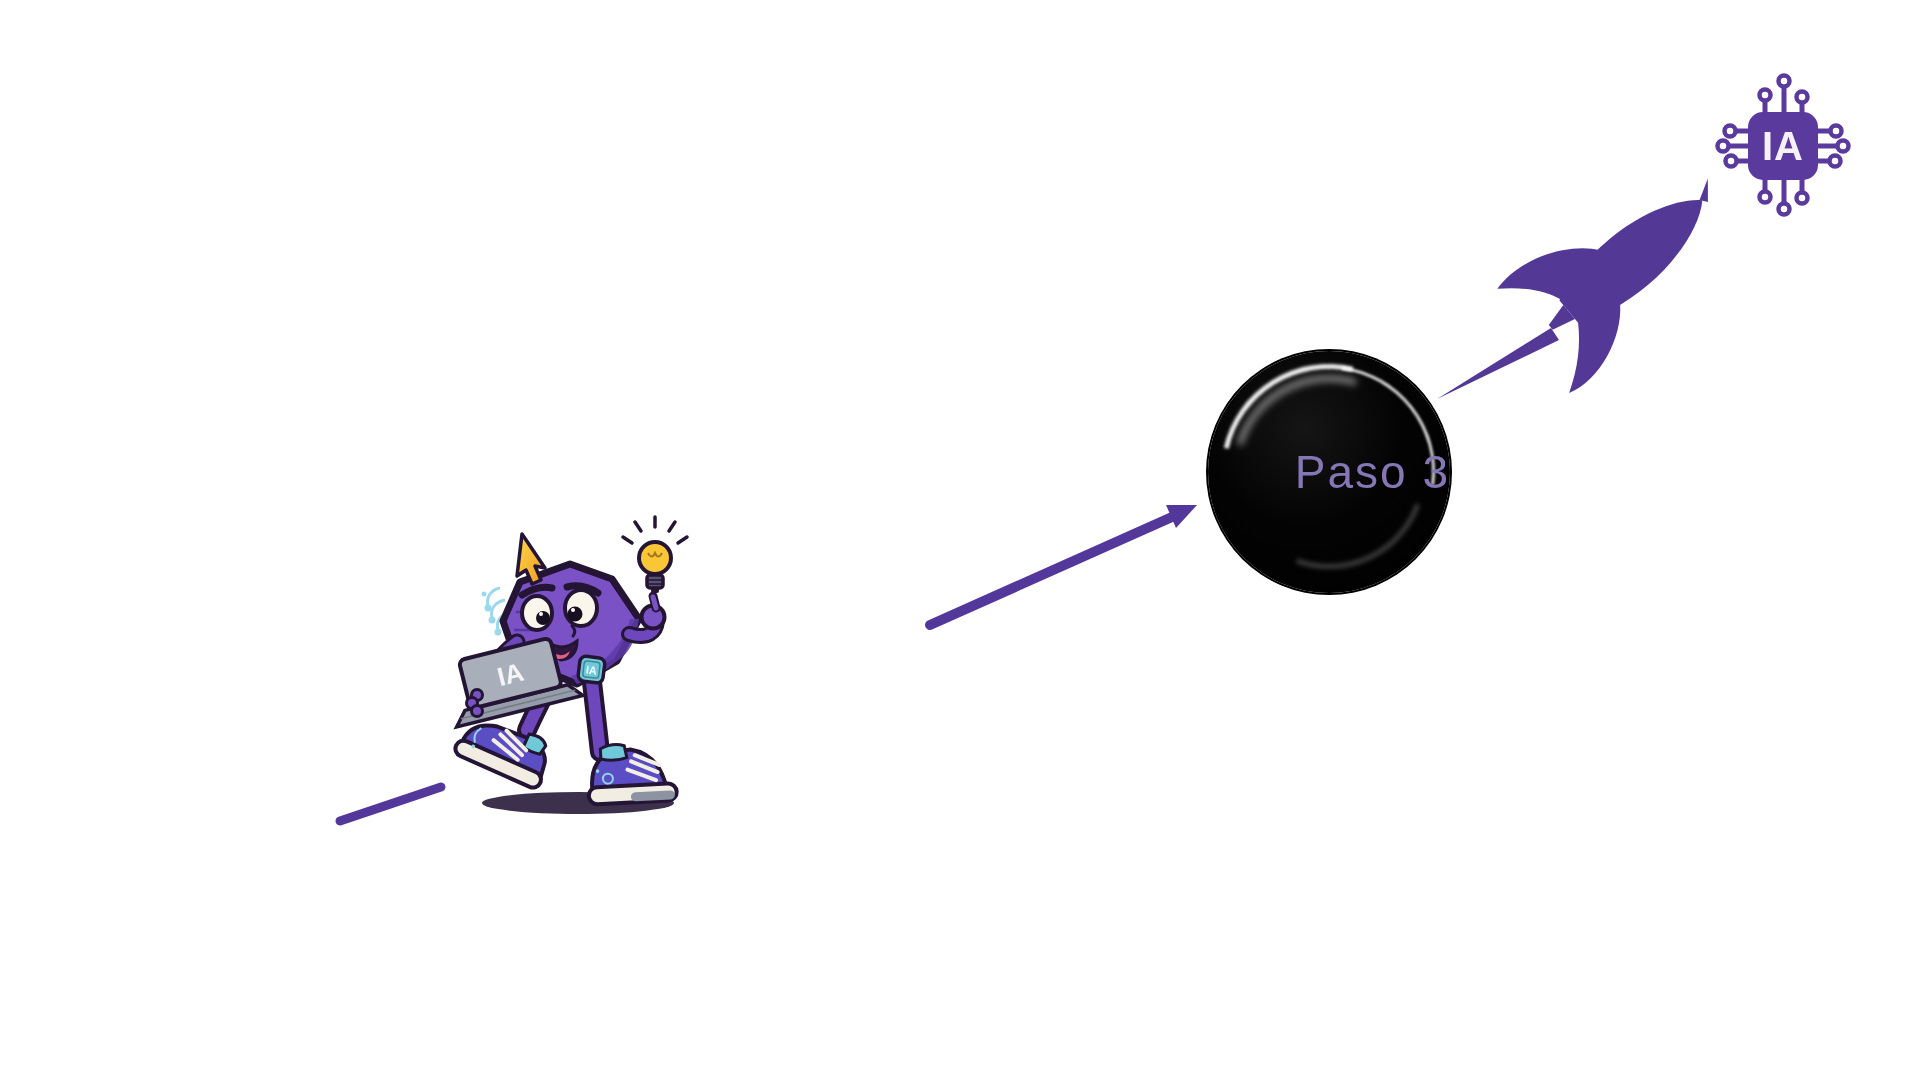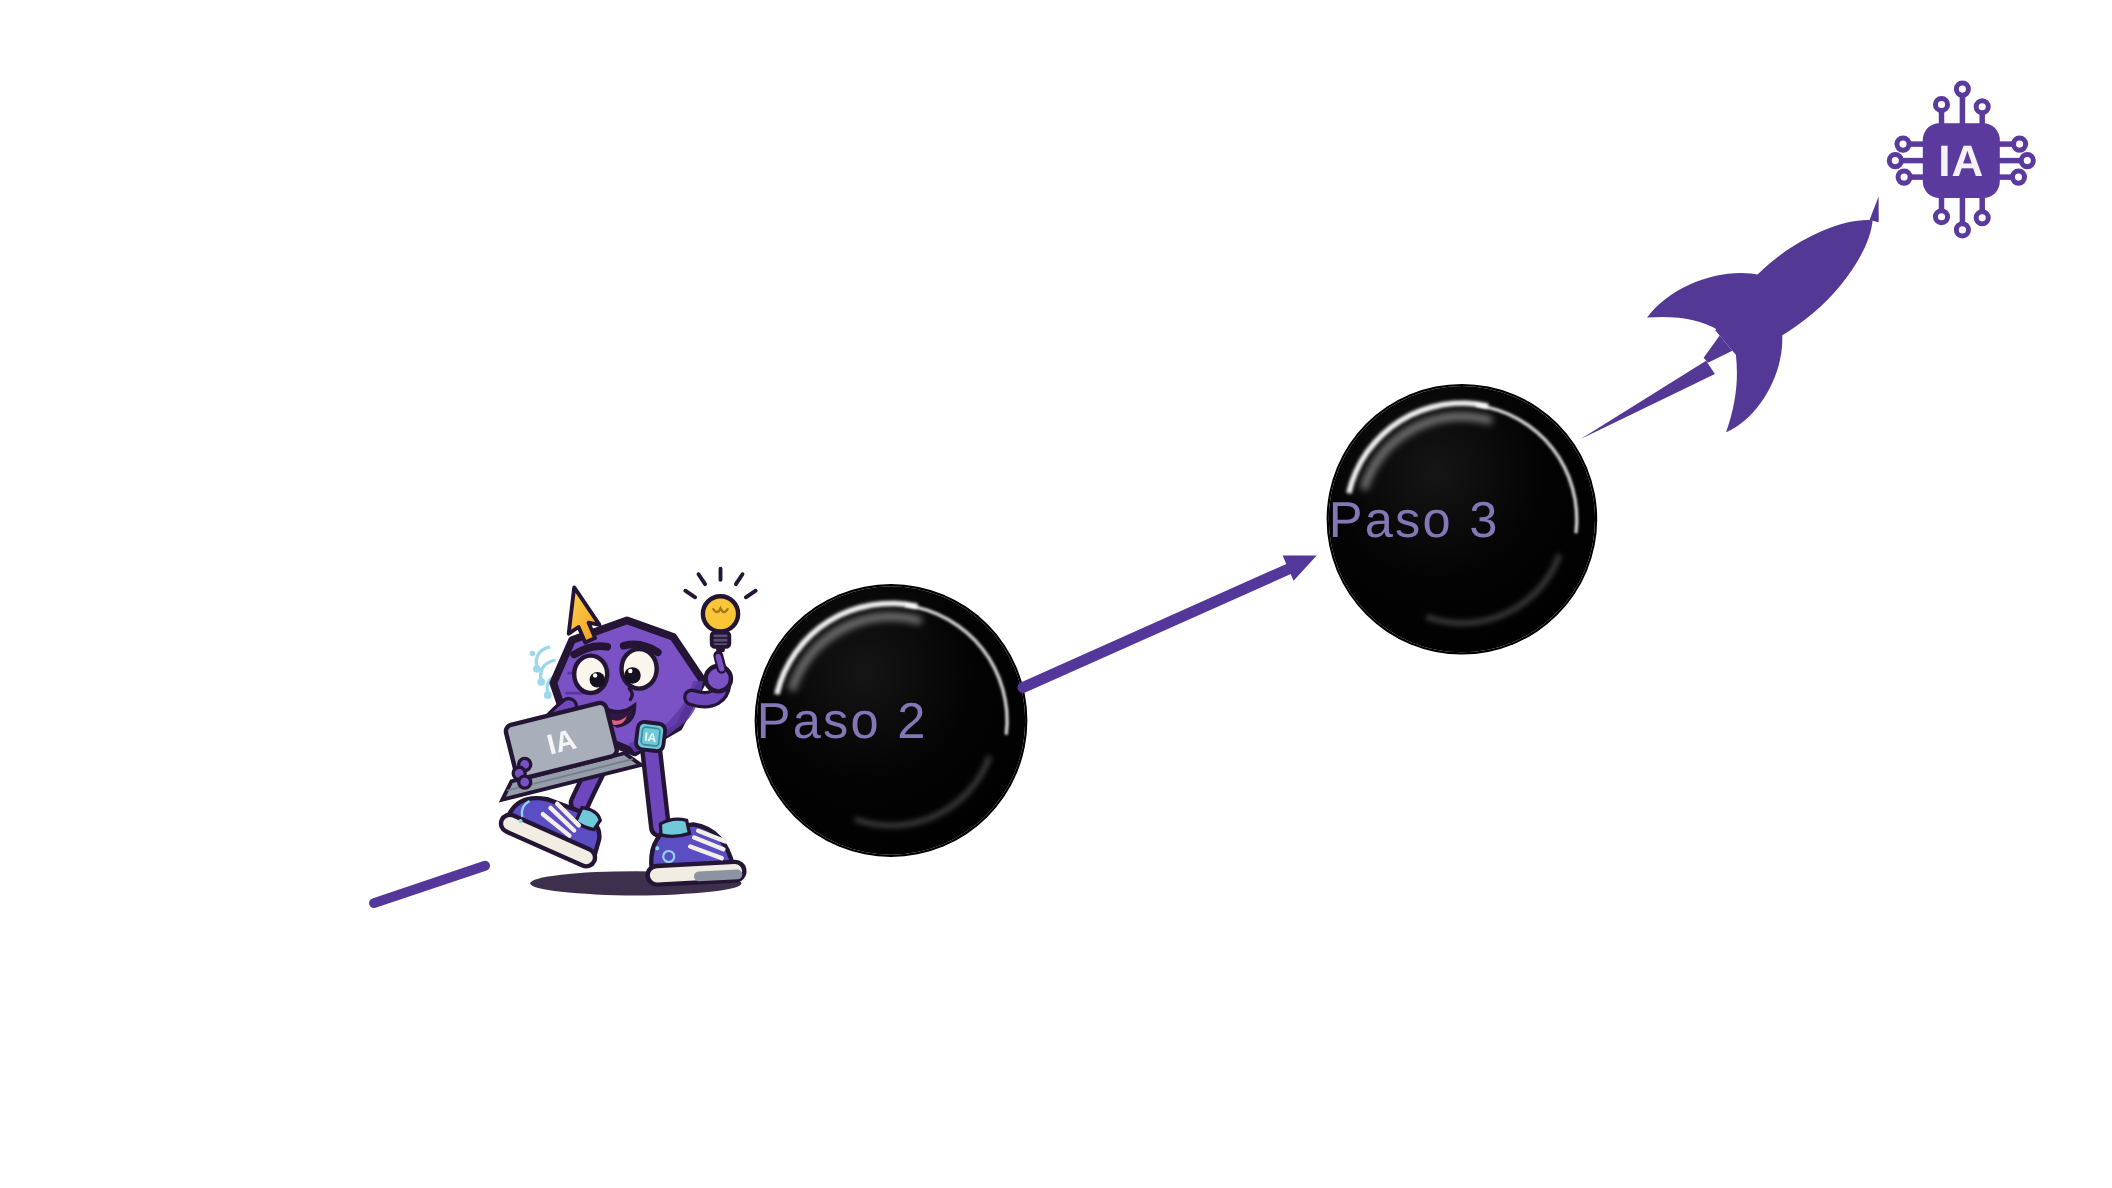--- a/index.html
+++ b/index.html
@@ -4,21 +4,21 @@
 <style>
   html,body{margin:0;padding:0;background:#fff;}
   .canvas{
     position:relative;width:1920px;height:1080px;background:#ffffff;
     overflow:hidden;font-family:"Liberation Sans", sans-serif;
   }
   
   .step-circle{
     position:absolute;border-radius:50%;
     background:radial-gradient(circle at 40% 32%, #151515 0%, #030303 45%, #000 100%);
-    display:flex;align-items:center;justify-content:flex-start;
+    display:flex;align-items:center;justify-content:flex-end;
     box-shadow:0 0 0 2px #000;
   }
   .gloss{position:absolute;border-radius:50%;border-style:solid;border-color:transparent;pointer-events:none;}
   .gloss-a{inset:13px;border-width:5px;border-top-color:rgba(255,255,255,.95);transform:rotate(-32deg);filter:blur(1.4px);}
   .gloss-a2{inset:24px;border-width:7px;border-top-color:rgba(255,255,255,.45);transform:rotate(-28deg);filter:blur(3.5px);}
   .gloss-b{inset:15px;border-width:3px;border-top-color:rgba(255,255,255,.85);transform:rotate(52deg);filter:blur(1px);}
   .gloss-c{inset:24px;border-width:5px;border-top-color:rgba(255,255,255,.22);transform:rotate(155deg);filter:blur(2.2px);}
   .step-label{
     position:relative;z-index:2;color:#8577b5;font-size:46px;font-weight:500;
     letter-spacing:2px;white-space:nowrap;
@@ -26,27 +26,20 @@
   #c1{left:92px;top:701px;width:248px;height:248px;}
   #c2{left:688px;top:533px;width:244px;height:244px;}
   #c3{left:1208px;top:351px;width:242px;height:242px;}
   .scene{position:absolute;left:0;top:0;pointer-events:none;}
 </style>
 </head>
 <body>
 
 <div class="canvas">
 
-  <div class="step-circle" id="c2">
-    <span class="gloss gloss-a"></span>
-    <span class="gloss gloss-a2"></span>
-    <span class="gloss gloss-b"></span>
-    <span class="gloss gloss-c"></span>
-    <span class="step-label">Paso 2</span>
-  </div>
   <div class="step-circle" id="c3">
     <span class="gloss gloss-a"></span>
     <span class="gloss gloss-a2"></span>
     <span class="gloss gloss-b"></span>
     <span class="gloss gloss-c"></span>
     <span class="step-label">Paso 3</span>
   </div>
 
   <svg class="scene" width="1920" height="1080" viewBox="0 0 1920 1080">
     <defs>

